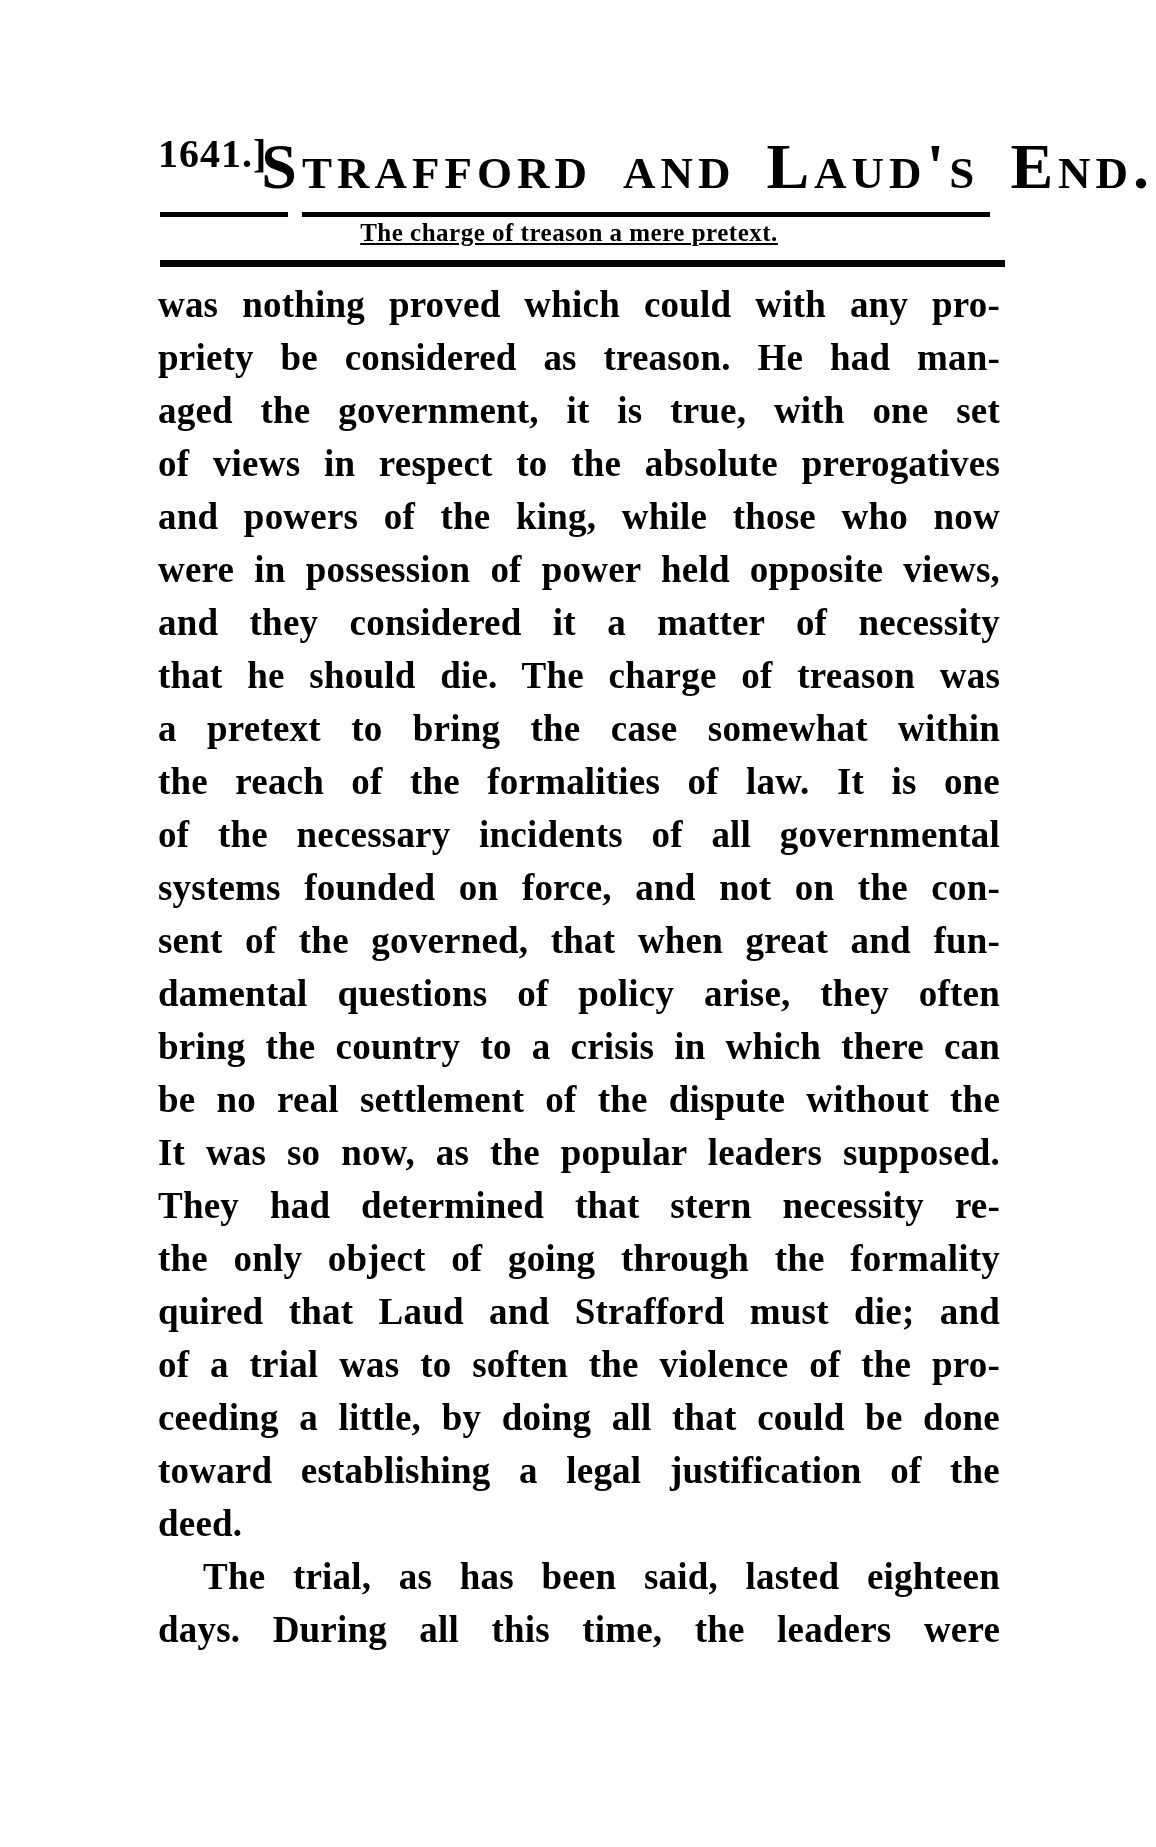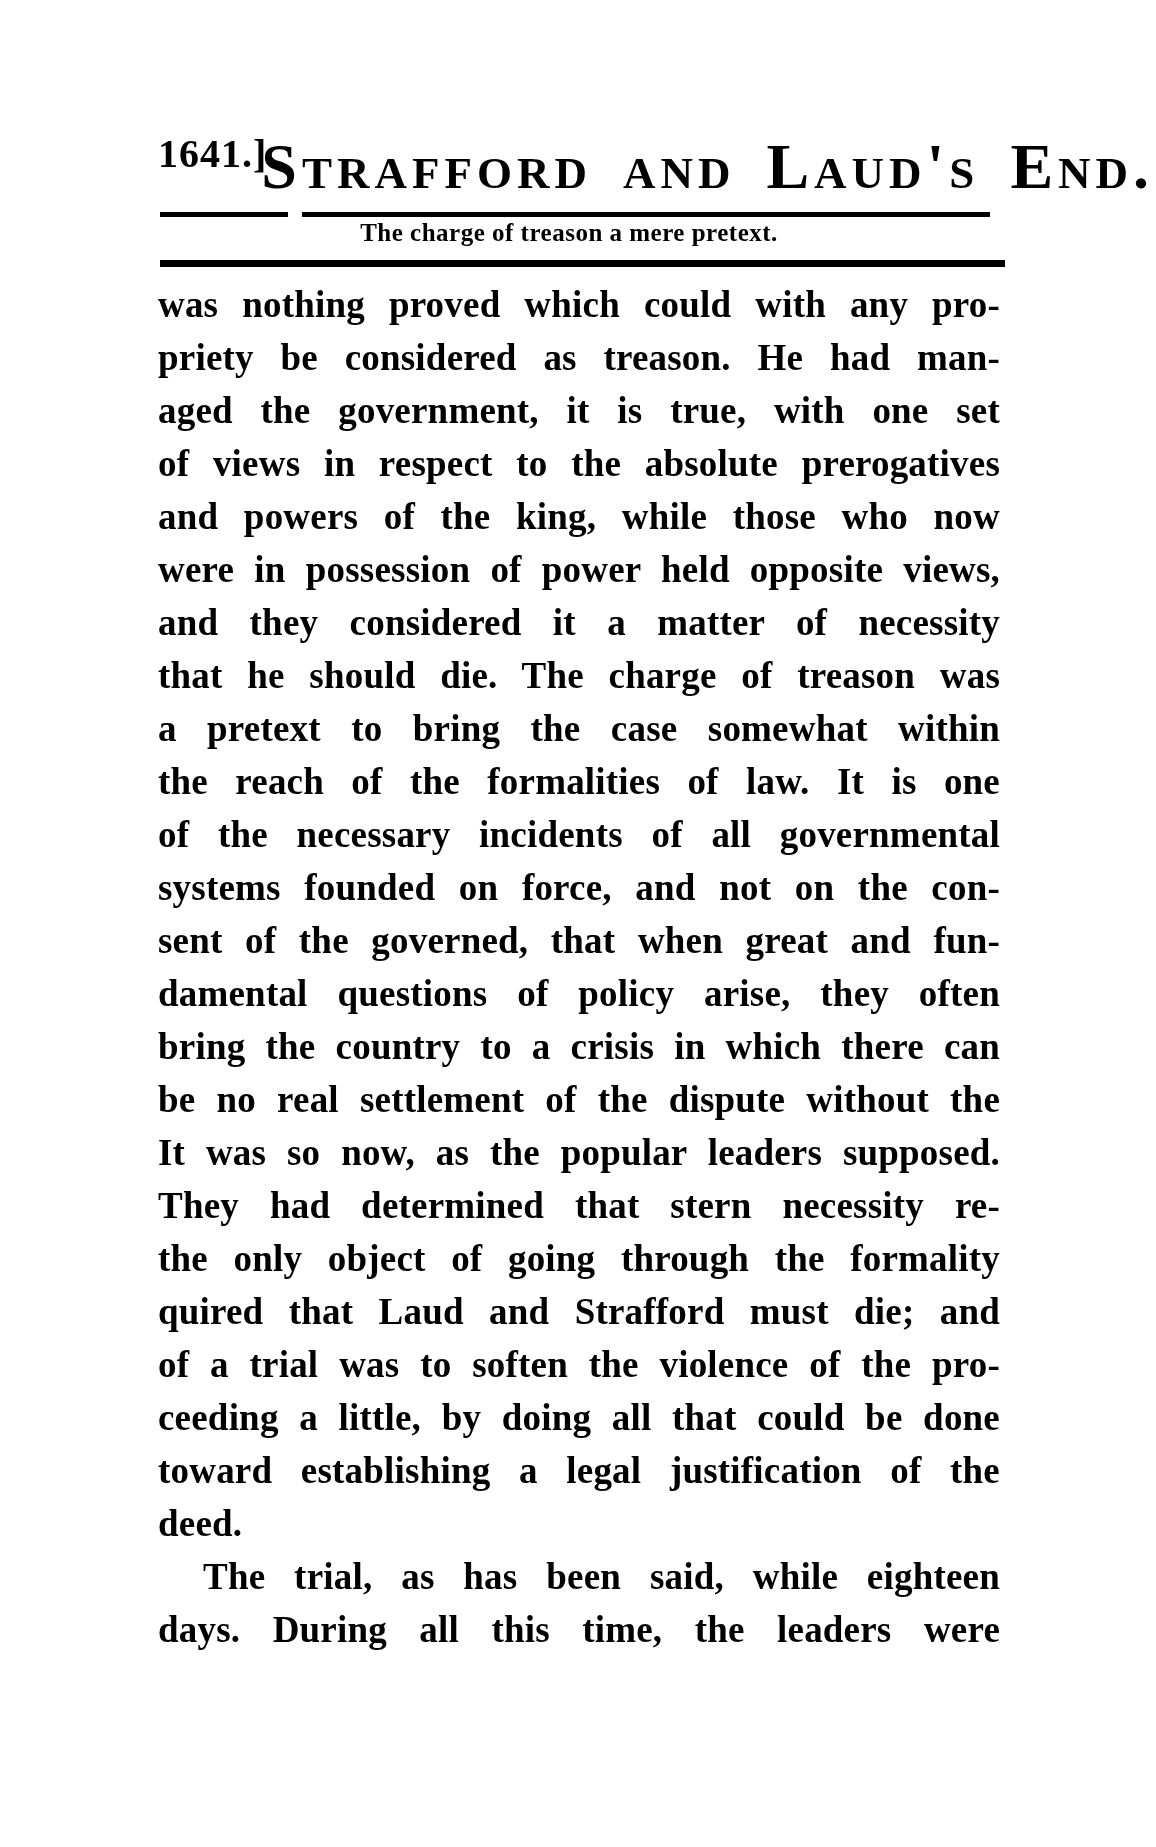--- a/index.html
+++ b/index.html
@@ -63,20 +63,21 @@
   
   .caption {
     position: absolute;
     left: 0;
     top: 219px;
     width: 822px;
     text-align: center;
     font-size: 25px;
     font-weight: bold;
     letter-spacing: 0.5px;
+    text-decoration: underline;
   }
   
   .body-text {
     position: absolute;
     left: 0;
     top: 278px;
     width: 842px;
     font-size: 37px;
     font-weight: bold;
     line-height: 53px;
@@ -132,18 +133,18 @@
         <div class="line">bring the country to a crisis in which there can</div>
         <div class="line">be no real settlement of the dispute without the</div>
         <div class="line">It was so now, as the popular leaders supposed.</div>
         <div class="line">They had determined that stern necessity re-</div>
         <div class="line">the only object of going through the formality</div>
         <div class="line">quired that Laud and Strafford must die; and</div>
         <div class="line">of a trial was to soften the violence of the pro-</div>
         <div class="line">ceeding a little, by doing all that could be done</div>
         <div class="line">toward establishing a legal justification of the</div>
         <div class="line short">deed.</div>
-        <div class="line indent">The trial, as has been said, while eighteen</div>
+        <div class="line indent">The trial, as has been said, lasted eighteen</div>
         <div class="line">days.  During all this time, the leaders were</div>
       </main>
 
   </div>
 </div>
 
 </body></html>

